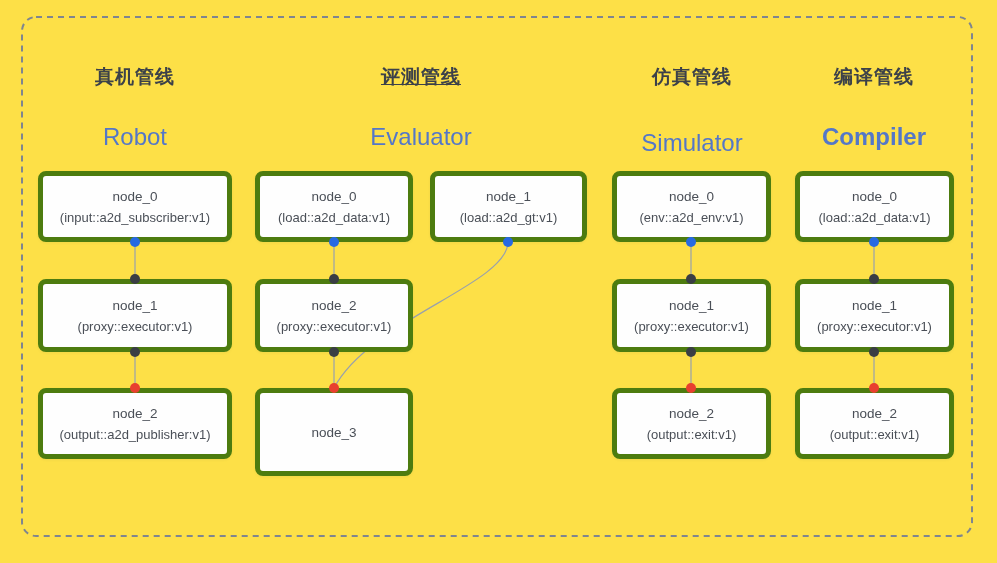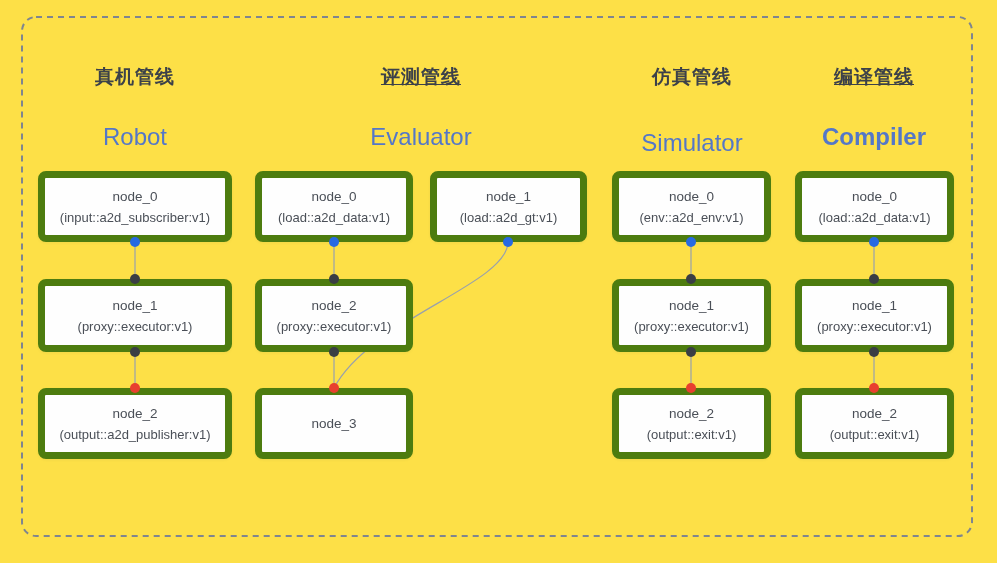--- a/index.html
+++ b/index.html
@@ -33,21 +33,21 @@
     font-size: 24px;
     font-weight: 400;
     white-space: nowrap;
     z-index: 2;
     text-align: center;
   }
   .node {
     position: absolute;
     box-sizing: border-box;
     background: #fefefe;
-    border: 7px solid #4d7c0f;
+    border: 5px solid #4d7c0f;
     border-radius: 8px;
     box-shadow: 0 1px 3px rgba(40, 60, 100, 0.06);
     display: flex;
     flex-direction: column;
     align-items: center;
     justify-content: center;
     text-align: center;
     z-index: 2;
   }
   .node .node-name {
@@ -105,38 +105,38 @@
         <div class="node-type">(load::a2d_data:v1)</div>
       </div>
       <div class="node" style="left: 430px; top: 171px; width: 157px; height: 71px; color: rgb(74, 79, 87);">
         <div class="node-name">node_1</div>
         <div class="node-type">(load::a2d_gt:v1)</div>
       </div>
       <div class="node" style="left: 255px; top: 279px; width: 158px; height: 73px; color: rgb(74, 79, 87);">
         <div class="node-name">node_2</div>
         <div class="node-type">(proxy::executor:v1)</div>
       </div>
-      <div class="node" style="left: 255px; top: 388px; width: 158px; height: 71px; color: rgb(74, 79, 87);">
+      <div class="node" style="left: 255px; top: 388px; width: 158px; height: 88px; color: rgb(74, 79, 87);">
         <div class="node-name">node_3</div>
       </div>
       <div class="title-zh" style="left: 692px; top: 77px; color: rgb(60, 65, 73);">仿真管线</div>
       <div class="title-en" style="left: 692px; top: 137px; color: rgb(84, 119, 200); margin-top: 6px;">Simulator</div>
       <div class="node" style="left: 612px; top: 171px; width: 159px; height: 71px; color: rgb(74, 79, 87);">
         <div class="node-name">node_0</div>
         <div class="node-type">(env::a2d_env:v1)</div>
       </div>
       <div class="node" style="left: 612px; top: 279px; width: 159px; height: 73px; color: rgb(74, 79, 87);">
         <div class="node-name">node_1</div>
         <div class="node-type">(proxy::executor:v1)</div>
       </div>
       <div class="node" style="left: 612px; top: 388px; width: 159px; height: 71px; color: rgb(74, 79, 87);">
         <div class="node-name">node_2</div>
         <div class="node-type">(output::exit:v1)</div>
       </div>
-      <div class="title-zh" style="left: 874px; top: 77px; color: rgb(60, 65, 73); text-decoration: underline;">编译管线</div>
+      <div class="title-zh" style="left: 874px; top: 77px; color: rgb(60, 65, 73);">编译管线</div>
       <div class="title-en" style="left: 874px; top: 137px; color: rgb(84, 119, 200); font-weight: bold;">Compiler</div>
       <div class="node" style="left: 795px; top: 171px; width: 159px; height: 71px; color: rgb(74, 79, 87);">
         <div class="node-name">node_0</div>
         <div class="node-type">(load::a2d_data:v1)</div>
       </div>
       <div class="node" style="left: 795px; top: 279px; width: 159px; height: 73px; color: rgb(74, 79, 87);">
         <div class="node-name">node_1</div>
         <div class="node-type">(proxy::executor:v1)</div>
       </div>
       <div class="node" style="left: 795px; top: 388px; width: 159px; height: 71px; color: rgb(74, 79, 87);">

